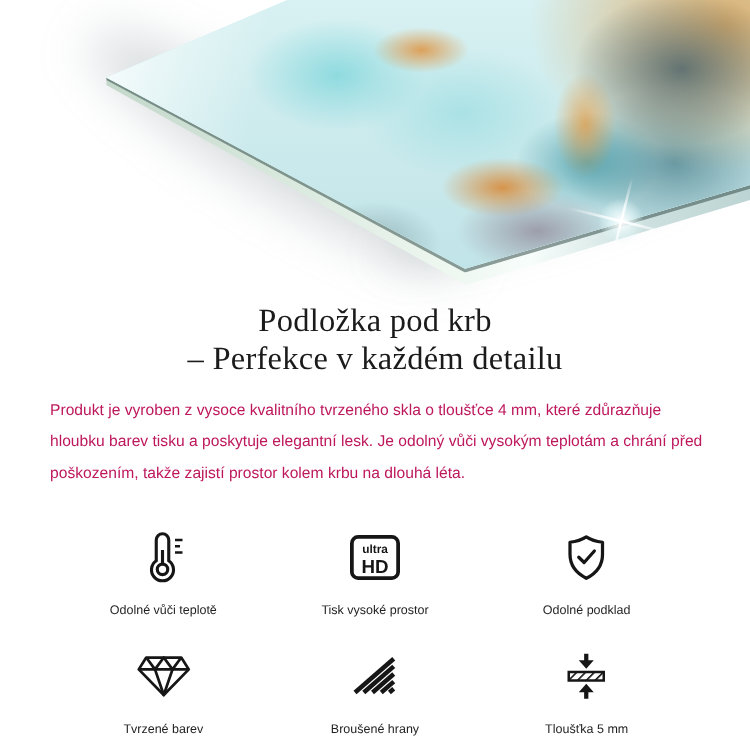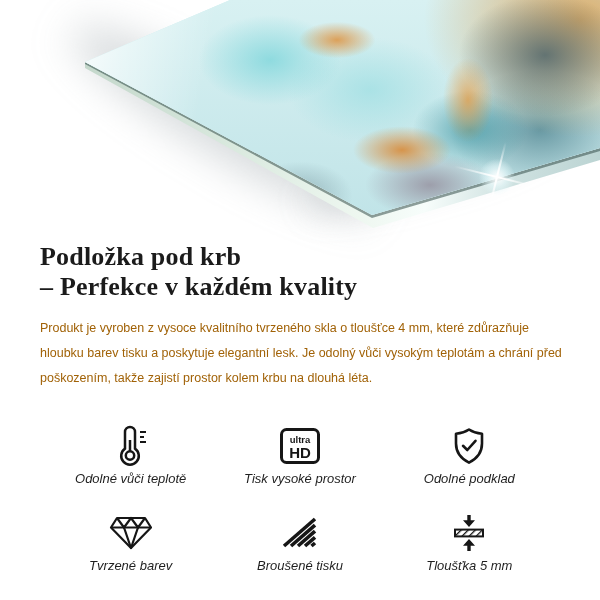--- a/index.html
+++ b/index.html
@@ -61,33 +61,33 @@
   .sparkle .beam-h{
     position:absolute;left:-44px;top:-1px;width:88px;height:2px;
     background:linear-gradient(to right, rgba(255,255,255,0), #ffffff 46% 54%, rgba(255,255,255,0));
     transform:rotate(14deg);
   }
   
   .content{padding:0 40px;}
   h1{
     margin:10px 0 0 0;
     font-family:"Liberation Serif","DejaVu Serif",serif;
-    font-weight:700;font-size:26px;line-height:30px;color:#1b1b1b;letter-spacing:.2px;
+    font-weight:400;font-size:26px;line-height:30px;color:#1b1b1b;letter-spacing:.2px;text-align:center;
   }
   .desc{
     margin:14px 0 0 0;width:530px;
-    font-size:12.5px;line-height:25px;color:#a16207;
+    font-size:12.5px;line-height:25px;color:#be185d;
   }
   .features{
     display:grid;grid-template-columns:1fr 1fr 1fr;
     row-gap:26px;margin:34px 6px 0 6px;justify-items:center;text-align:center;
   }
   .feature{display:flex;flex-direction:column;align-items:center;}
   .feature .iconbox{height:42px;display:flex;align-items:center;justify-content:center;}
-  .feature .flabel{margin-top:4px;font-size:13px;color:#1f1f1f;font-style:italic;}
+  .feature .flabel{margin-top:16px;font-size:10px;color:#1f1f1f;}
   .feature svg{display:block;}
   .stroke{fill:none;stroke:#161616;}
   .hd-text{font-family:"Liberation Sans",sans-serif;fill:#161616;}
 </style>
 </head>
 <body>
 
 <div class="page">
 
   <div class="hero">
@@ -99,21 +99,21 @@
     <div class="sparkle">
       <div class="glow"></div>
       <div class="beam-v"></div>
       <div class="beam-h"></div>
     </div>
   </div>
 
   <div class="content">
     <h1>
       <span>Podložka pod krb</span><br>
-      <span>– Perfekce v každém kvality</span>
+      <span>– Perfekce v každém detailu</span>
     </h1>
 
     <p class="desc">Produkt je vyroben z vysoce kvalitního tvrzeného skla o tloušťce 4 mm, které zdůrazňuje hloubku barev tisku a poskytuje elegantní lesk. Je odolný vůči vysokým teplotám a chrání před poškozením, takže zajistí prostor kolem krbu na dlouhá léta.</p>
 
     <div class="features">
 
       <div class="feature">
         <div class="iconbox">
           <svg width="38" height="42" viewBox="0 0 38 42">
             <path class="stroke" stroke-width="2.5" d="M13 7 a5 5 0 0 1 10 0 v16.6 a8.8 8.8 0 1 1 -10 0 Z"></path>
@@ -168,21 +168,21 @@
           <svg width="40" height="40" viewBox="0 0 40 40">
             <g stroke="#161616" stroke-width="3.6">
               <line x1="4" y1="33" x2="35" y2="6"></line>
               <line x1="11" y1="33" x2="35" y2="12.1"></line>
               <line x1="18" y1="33" x2="35" y2="18.2"></line>
               <line x1="25" y1="33" x2="35" y2="24.3"></line>
               <line x1="31.5" y1="33" x2="35" y2="30"></line>
             </g>
           </svg>
         </div>
-        <div class="flabel">Broušené tisku</div>
+        <div class="flabel">Broušené hrany</div>
       </div>
 
       <div class="feature">
         <div class="iconbox">
           <svg width="40" height="40" viewBox="0 0 40 40">
             <defs>
               <pattern id="hatch" width="5" height="5" patternUnits="userSpaceOnUse" patternTransform="rotate(45)">
                 <rect width="5" height="5" fill="#ffffff"></rect>
                 <line x1="0" y1="0" x2="0" y2="5" stroke="#161616" stroke-width="2.6"></line>
               </pattern>

